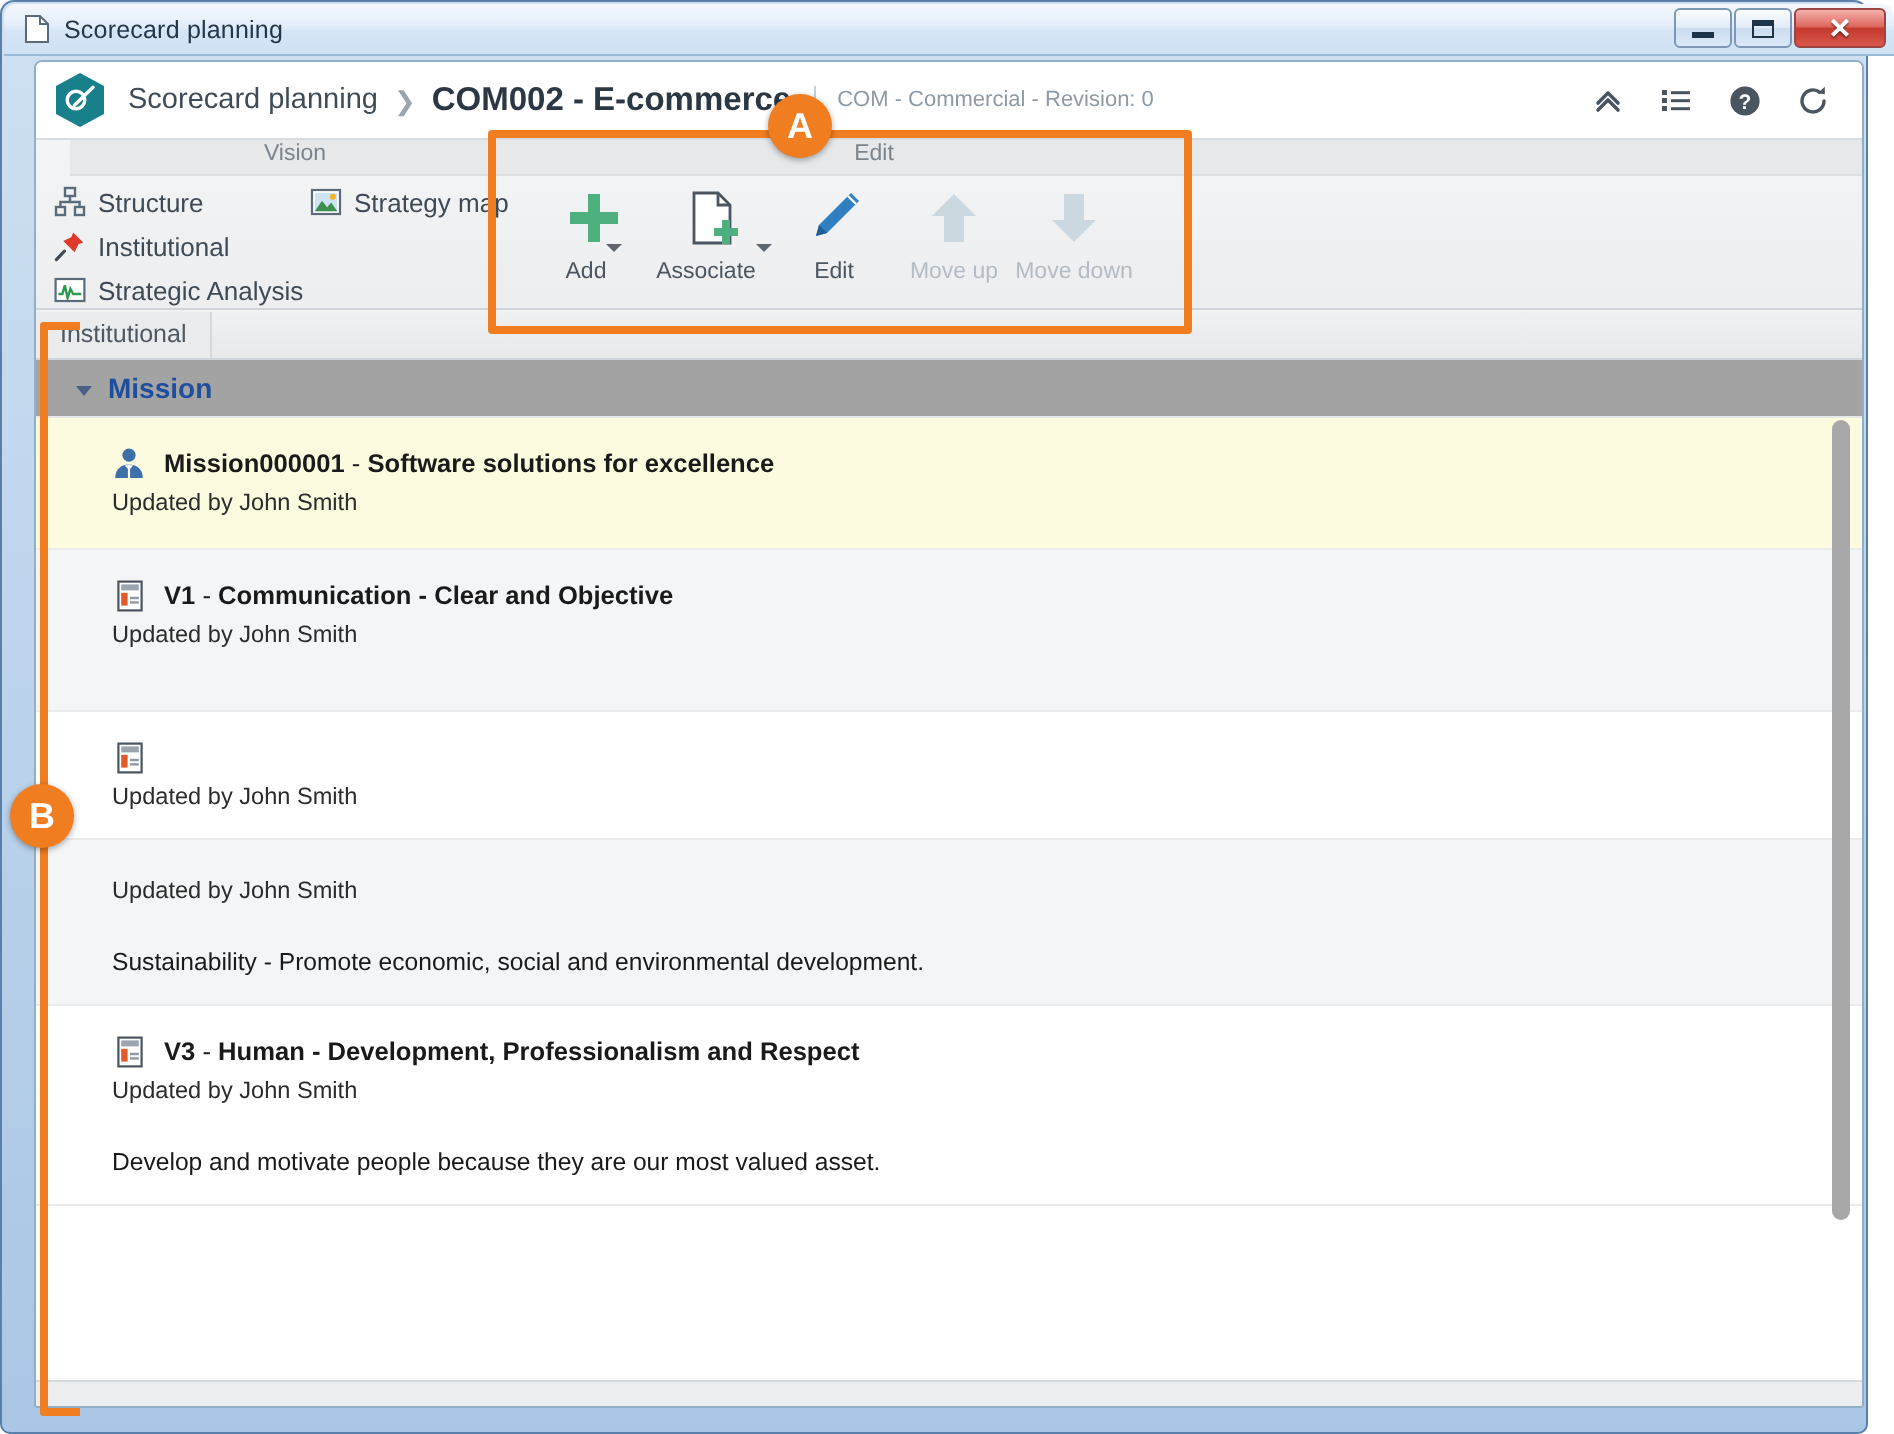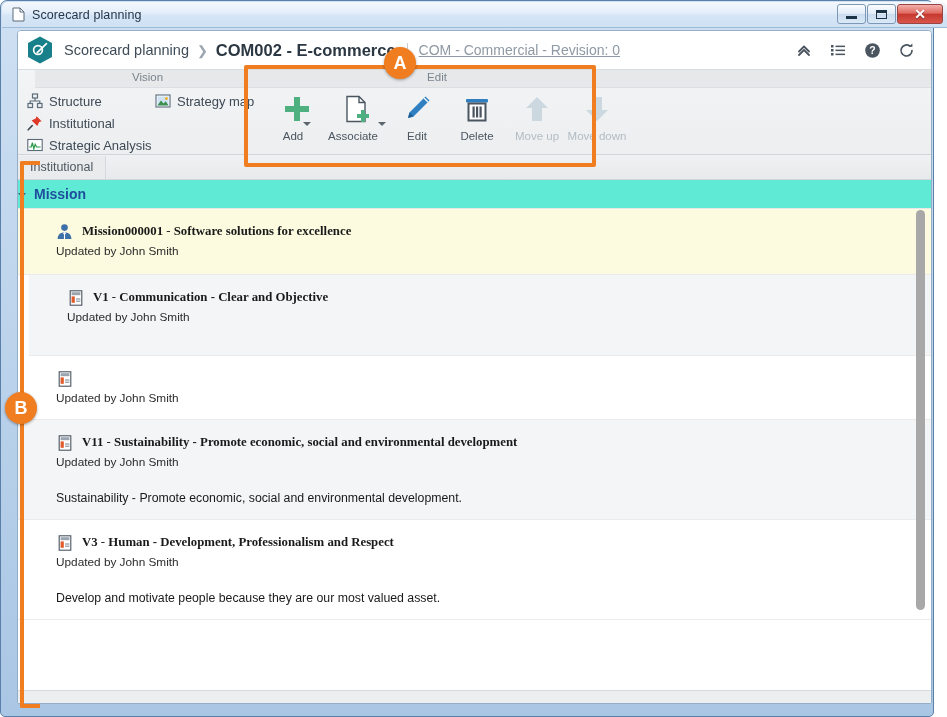--- a/index.html
+++ b/index.html
@@ -136,24 +136,23 @@
     font-weight: bold;
     color: #2b3742;
     white-space: nowrap;
   }
   .crumb-divider {
     width: 1px; height: 15px;
     background: #c7ced5;
     margin: 0 11px;
   }
   .crumb-meta {
-    font-size: 14px;
+    font-size: 11px;
     color: #8e99a4;
     white-space: nowrap;
-    text-decoration: underline;
   }
   #header-actions {
     position: absolute;
     right: 10px; top: 0;
     height: 38px;
     display: flex; align-items: center;
   }
   #header-actions .hdr-icon {
     width: 30px; height: 30px;
     display: flex; align-items: center; justify-content: center;
@@ -311,21 +310,22 @@
   #content {
     position: relative;
     height: 586px;
     background: #ffffff;
     overflow: hidden;
   }
   .section-header {
     height: 28px;
     display: flex;
     align-items: center;
-    background: #5eead4;
+    padding-left: 20px;
+    background: #a3a3a3;
     border-bottom: 1px solid #e6e8ea;
   }
   .section-header .sec-caret {
     width: 0; height: 0;
     border-left: 4.5px solid transparent;
     border-right: 4.5px solid transparent;
     border-top: 5px solid #4a5f86;
     margin-right: 8px;
     margin-top: 2px;
   }
@@ -355,21 +355,20 @@
     width: 17px; height: 17px;
     flex: none;
     margin-right: 9px;
     display: flex; align-items: center; justify-content: center;
   }
   .rec-ico svg { display: block; }
   .rec-title {
     font-size: 12.8px;
     color: #1a1a1a;
     white-space: nowrap;
-    font-family: Liberation Serif, serif;
   }
   .rec-title b { font-weight: bold; }
   .rec-sub {
     font-size: 11.8px;
     color: #2b2b2b;
     margin-top: 4px;
     margin-left: 0;
   }
   .rec-desc {
     font-size: 12.3px;
@@ -561,32 +560,20 @@
           <span class="rb-ico">
             <svg width="30" height="30" viewBox="0 0 30 30">
               <path d="M23.5 2.5 L27.5 6.5 L11.5 22.5 L6 24 L7.5 18.5 Z" fill="#2f7fc1"></path>
               <path d="M22 4 L26 8" stroke="#ffffff" stroke-width="1.2"></path>
               <path d="M6 24 L7.5 18.5 L11.5 22.5 Z" fill="#1f5f94"></path>
             </svg>
           </span>
           <span class="rb-label">Edit</span>
         </div>
 
-        <div class="rb-btn">
-          <span class="rb-ico">
-            <svg width="30" height="30" viewBox="0 0 30 30">
-              <rect x="4" y="5" width="22" height="3.4" rx="1" fill="#2f7fc1"></rect>
-              <path d="M6.5 9.5 h17 v17 h-17 z" fill="#ffffff" stroke="#4a5560" stroke-width="2"></path>
-              <rect x="10.5" y="12.5" width="2.2" height="11" fill="#4a5560"></rect>
-              <rect x="14" y="12.5" width="2.2" height="11" fill="#4a5560"></rect>
-              <rect x="17.5" y="12.5" width="2.2" height="11" fill="#4a5560"></rect>
-            </svg>
-          </span>
-          <span class="rb-label">Delete</span>
-        </div>
 
         <div class="rb-btn disabled">
           <span class="rb-ico">
             <svg width="30" height="30" viewBox="0 0 30 30">
               <path d="M15 3 L26 14 H20 V27 H10 V14 H4 Z" fill="#ccd8e0"></path>
             </svg>
           </span>
           <span class="rb-label">Move up</span>
         </div>
 
@@ -623,21 +610,21 @@
             </svg>
           </span>
           <span class="rec-title">
             <b>Mission000001</b><span> - </span><b>Software solutions for excellence</b>
           </span>
         </div>
         <div class="rec-sub">Updated by John Smith</div>
       </div>
 
 
-      <div class="record shaded" style="height:52px;margin-left:11px;">
+      <div class="record shaded" style="height:52px;">
         <div class="rec-titleline">
           <span class="rec-ico">
             <svg width="16" height="16" viewBox="0 0 16 16">
               <rect x="2.2" y="0.8" width="11.6" height="14.4" fill="#ffffff" stroke="#4a5560" stroke-width="1.1"></rect>
               <rect x="3.6" y="2.2" width="8.8" height="3" fill="#9aa5b0"></rect>
               <rect x="3.6" y="6.4" width="3.2" height="6.4" fill="#e05a2a"></rect>
               <rect x="8" y="8.4" width="4.4" height="1.2" fill="#8e99a4"></rect>
               <rect x="8" y="10.6" width="4.4" height="1.2" fill="#8e99a4"></rect>
             </svg>
           </span>
@@ -657,34 +644,20 @@
               <rect x="3.6" y="6.4" width="3.2" height="6.4" fill="#e05a2a"></rect>
               <rect x="8" y="8.4" width="4.4" height="1.2" fill="#8e99a4"></rect>
               <rect x="8" y="10.6" width="4.4" height="1.2" fill="#8e99a4"></rect>
             </svg>
           </span>
         </div>
         <div class="rec-sub">Updated by John Smith</div>
       </div>
 
       <div class="record shaded">
-        <div class="rec-titleline">
-          <span class="rec-ico">
-            <svg width="16" height="16" viewBox="0 0 16 16">
-              <rect x="2.2" y="0.8" width="11.6" height="14.4" fill="#ffffff" stroke="#4a5560" stroke-width="1.1"></rect>
-              <rect x="3.6" y="2.2" width="8.8" height="3" fill="#9aa5b0"></rect>
-              <rect x="3.6" y="6.4" width="3.2" height="6.4" fill="#e05a2a"></rect>
-              <rect x="8" y="8.4" width="4.4" height="1.2" fill="#8e99a4"></rect>
-              <rect x="8" y="10.6" width="4.4" height="1.2" fill="#8e99a4"></rect>
-            </svg>
-          </span>
-          <span class="rec-title">
-            <b>V11</b><span> - </span><b>Sustainability - Promote economic, social and environmental development</b>
-          </span>
-        </div>
         <div class="rec-sub">Updated by John Smith</div>
         <div class="rec-desc">Sustainability - Promote economic, social and environmental development.</div>
       </div>
 
       <div class="record plain">
         <div class="rec-titleline">
           <span class="rec-ico">
             <svg width="16" height="16" viewBox="0 0 16 16">
               <rect x="2.2" y="0.8" width="11.6" height="14.4" fill="#ffffff" stroke="#4a5560" stroke-width="1.1"></rect>
               <rect x="3.6" y="2.2" width="8.8" height="3" fill="#9aa5b0"></rect>

